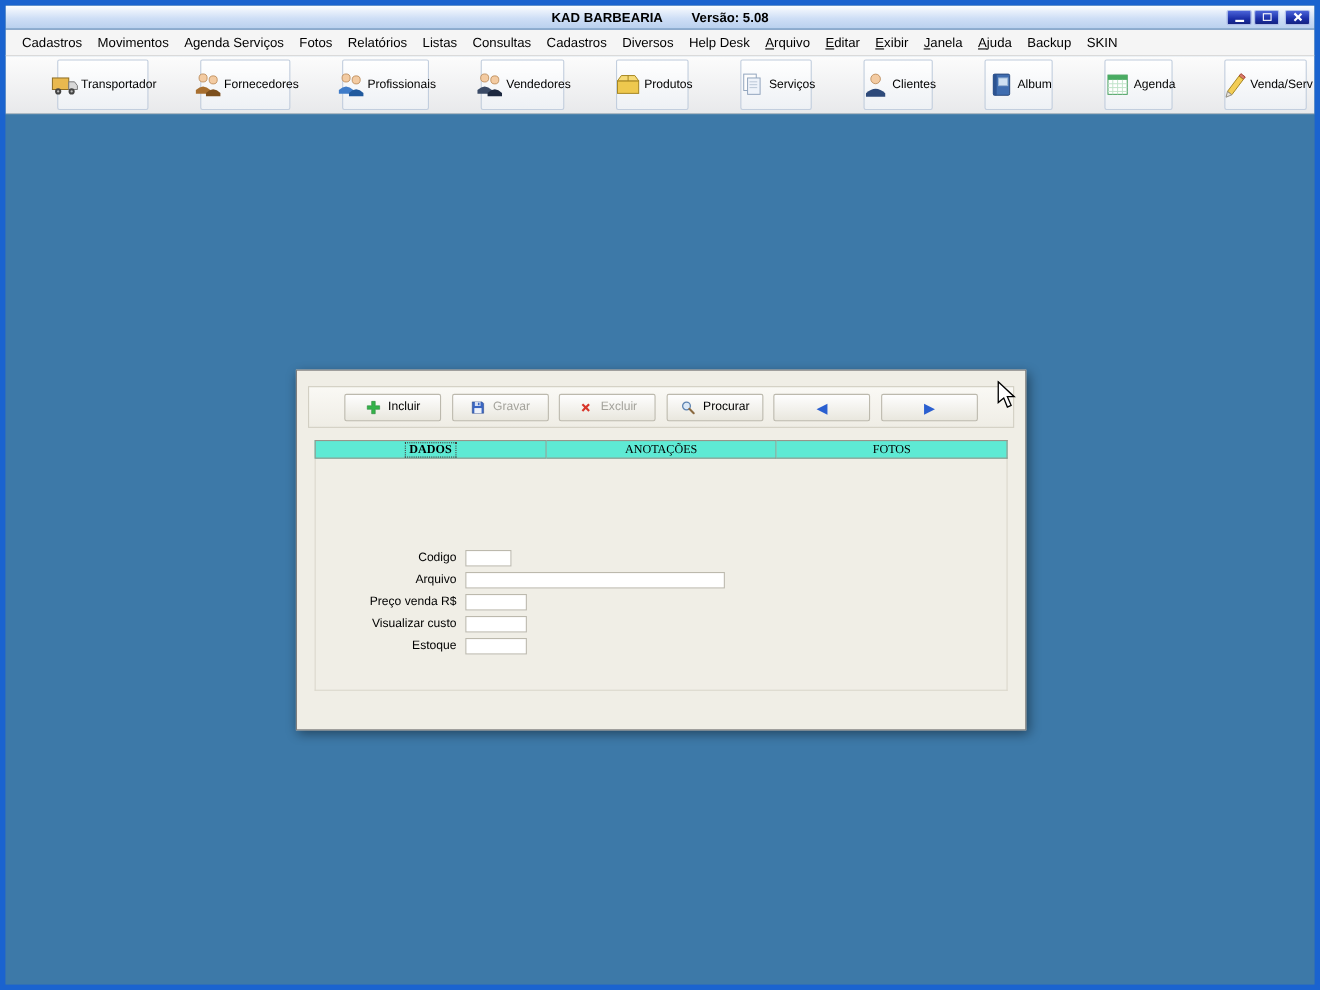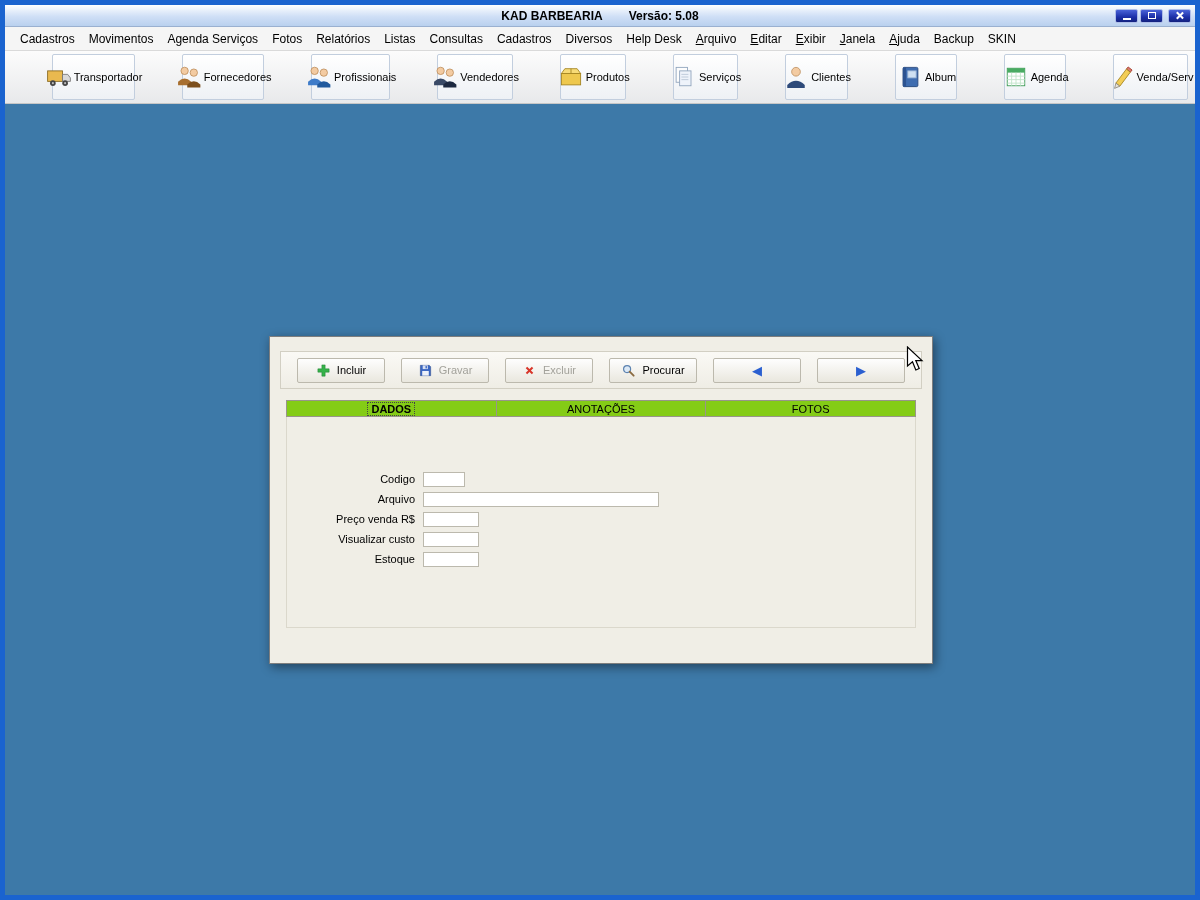--- a/index.html
+++ b/index.html
@@ -50,36 +50,36 @@
                display:flex; align-items:center; position:relative; }
   .dtitle { position:absolute; left:0; right:0; text-align:center; font-size:12px; font-weight:bold; color:#000; }
   .dwinbtns { margin-left:auto; display:flex; gap:2px; padding-right:8px; z-index:2; }
   .dwbtn { width:21px; height:13px; border:1px solid #aebde8; border-radius:2px;
            background:linear-gradient(#4a63d8,#1b2fa8 60%,#14227f);
            display:flex; align-items:center; justify-content:center; cursor:default; }
   .dwbtn.close { margin-left:6px; background:linear-gradient(#6b82e6,#2b41c0 60%,#1b2f9e); }
 
   .dtb { margin:14px 10px 0; height:38px; border:1px solid #d2cfc3;
          background:linear-gradient(#faf9f5,#efede5);
-         display:flex; align-items:center; justify-content:space-between; padding:0 16px; }
+         display:flex; align-items:center; justify-content:space-between; padding:0 32px; }
   .dbtn { width:88px; height:25px; display:flex; align-items:center; justify-content:center; gap:6px;
           font-size:11px; color:#000; border:1px solid #bcb9ad; border-radius:2px;
           background:linear-gradient(#fefefe,#e9e7de); cursor:default; }
   .dbtn.disabled { color:#a3a29b; }
   .dbtn svg { width:15px; height:15px; display:block; }
   .navglyph { font-size:13px; font-weight:bold; color:#2a5fd0; line-height:1; }
 
   .tabs { margin:11px 16px 0; display:flex; height:17px; }
-  .tab { flex:1; border:1px solid #98958a; background:#84cc16; display:flex;
-         align-items:center; justify-content:center; font-size:11px; cursor:default; }
+  .tab { flex:1; border:1px solid #98958a; background:#5eead4; display:flex;
+         align-items:center; justify-content:center; font-size:11px; cursor:default;font-family:Liberation Serif, serif; }
   .tab + .tab { border-left:none; }
   .tab.active .tlabel { font-weight:bold; outline:1px dotted #444; padding:0 3px; }
 
   .dcontent { margin:0 16px; height:211px; border:1px solid #dbd8cc; border-top:none;
-              padding-top:52px; }
+              padding-top:80px; }
   .frow { display:flex; align-items:center; height:20px; }
   .flabel { width:128px; text-align:right; font-size:11px; color:#000; margin-right:8px; }
   .fld { height:15px; border:1px solid #bcb9ad; background:#fff; font-size:11px; padding:0 2px; }
   .w-xs { width:42px; } .w-sm { width:56px; } .w-lg { width:236px; }
 
   .cursor { position:absolute; left:901px; top:242px; z-index:10; pointer-events:none; }
 </style>
 </head>
 <body>
 

